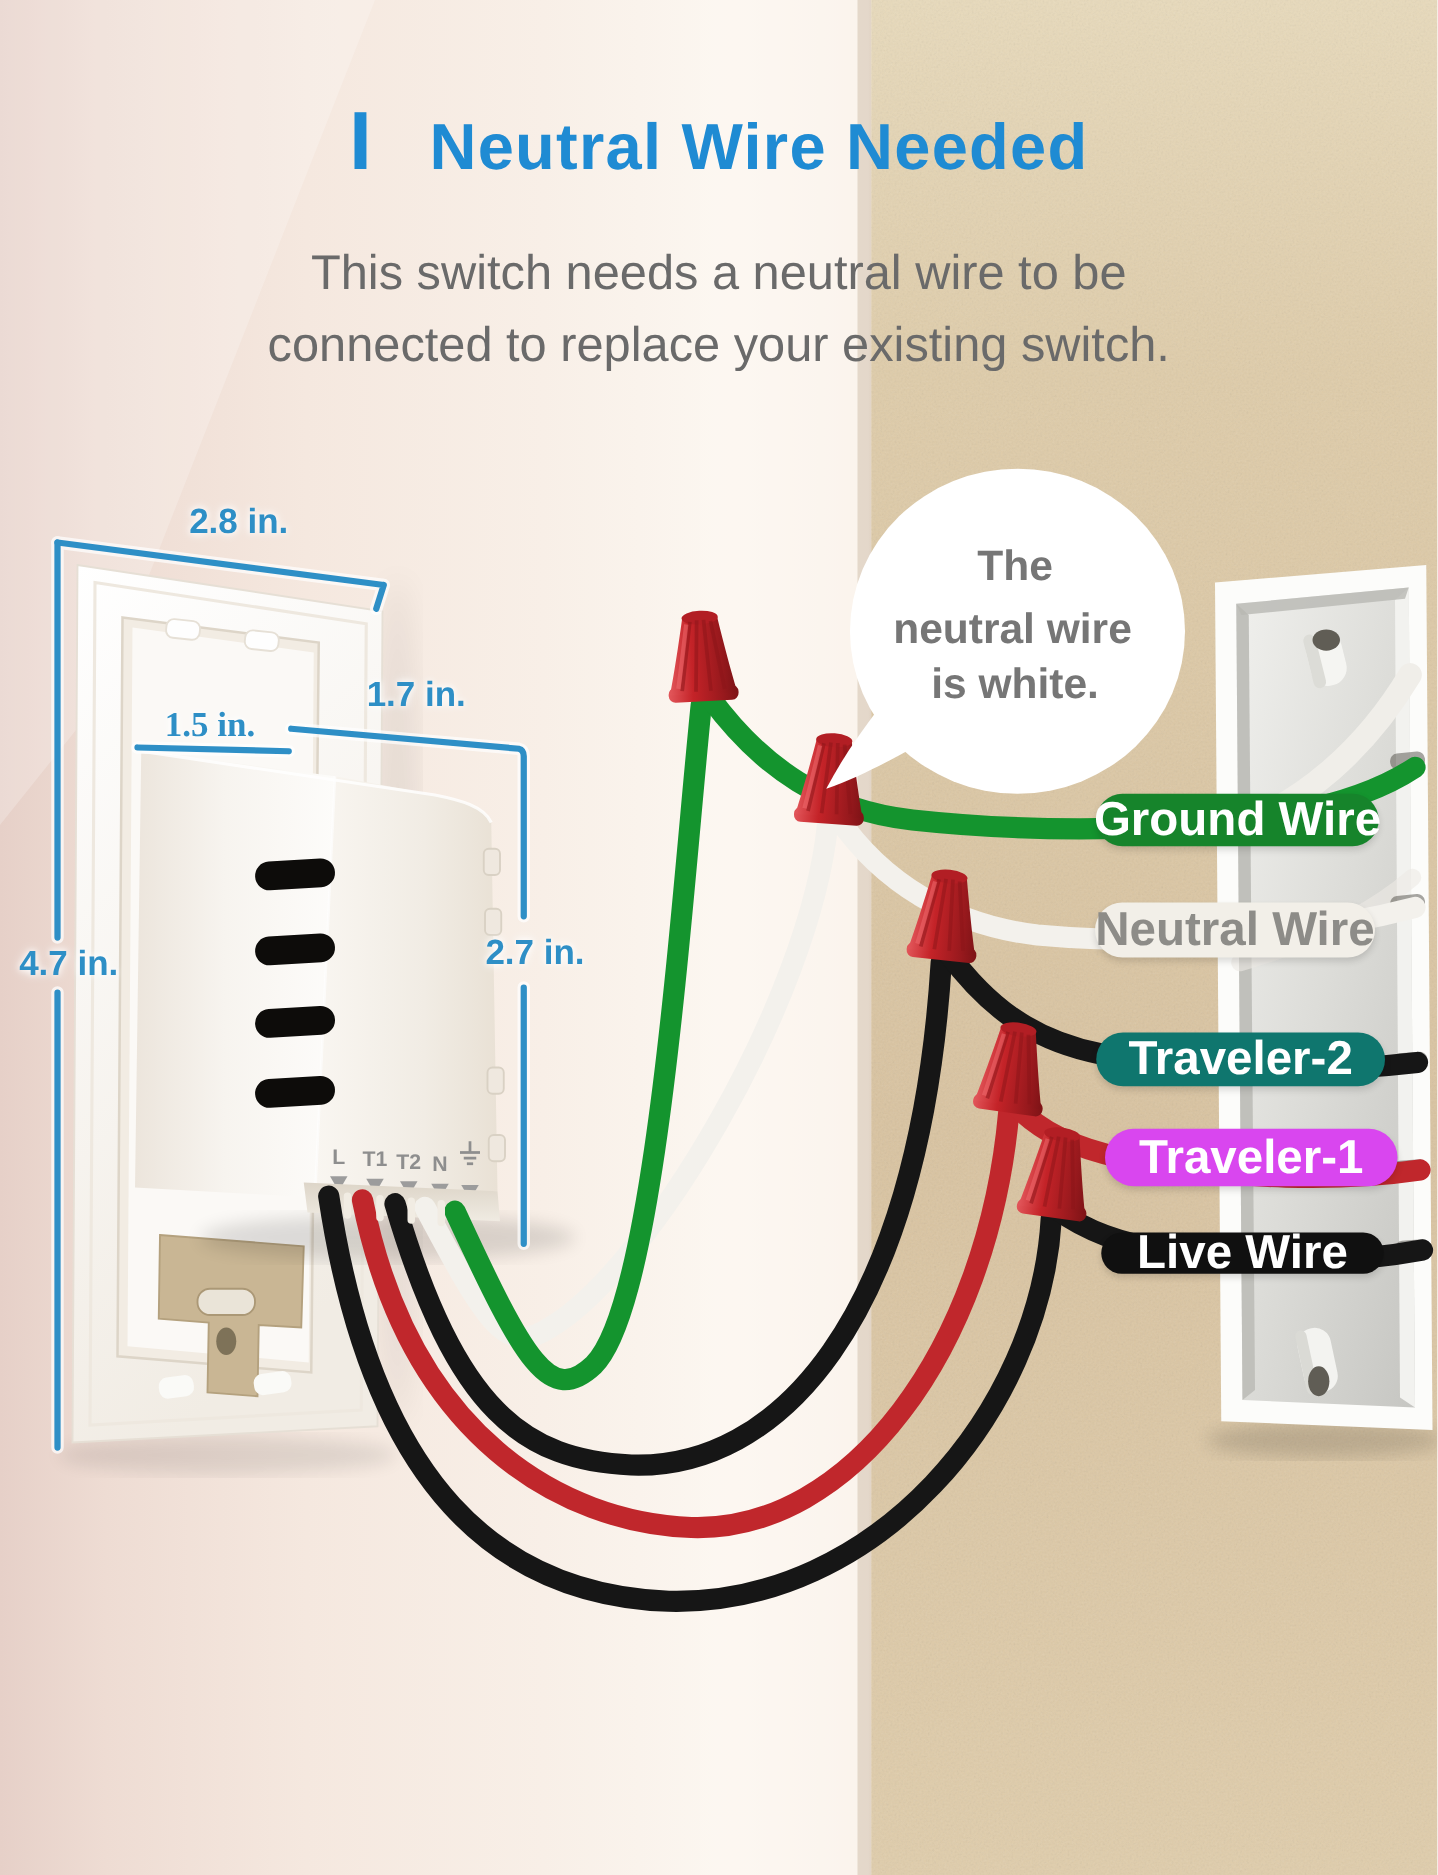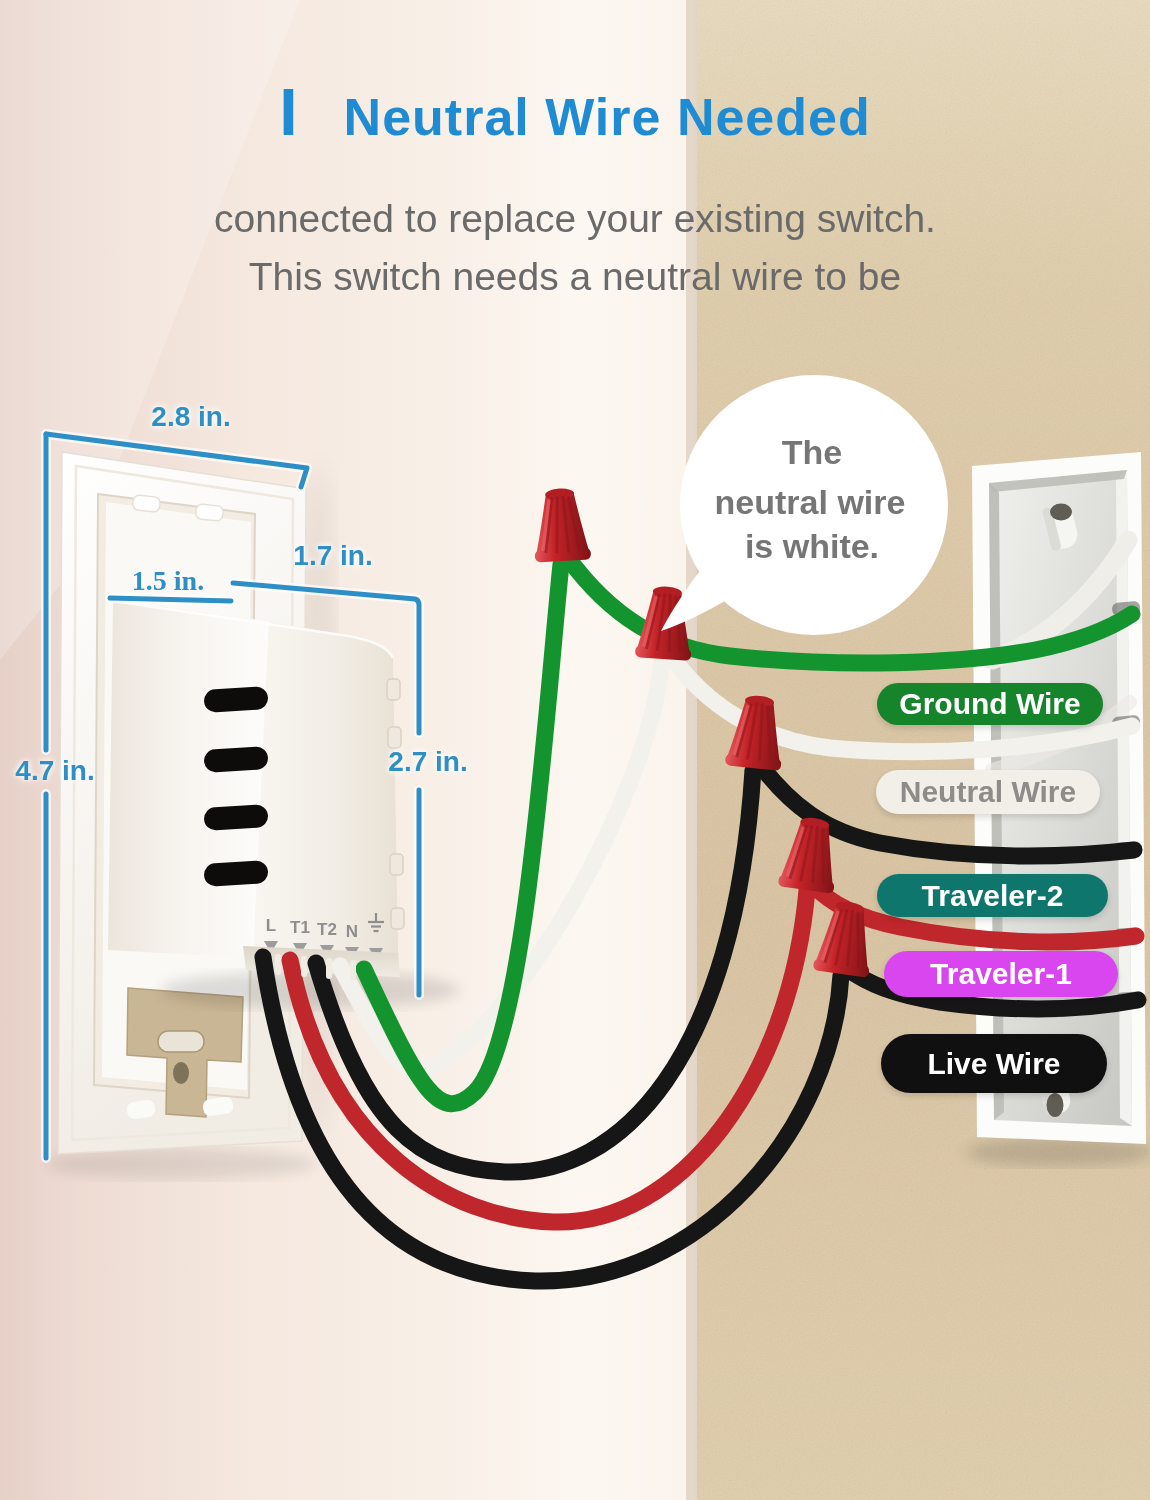--- a/index.html
+++ b/index.html
@@ -9,26 +9,26 @@
   svg text{font-family:"Liberation Sans", sans-serif;}
 
   .title-row{position:absolute;top:74px;left:0;right:0;display:flex;justify-content:center;align-items:baseline;gap:46px;color:#1f8bd3;}
   .title-prefix{font-size:66px;font-weight:bold;}
   .title-text{margin:0;font-size:52px;font-weight:bold;letter-spacing:1px;}
 
   .subtitle{position:absolute;top:190px;left:0;right:0;text-align:center;font-size:39px;line-height:58px;color:#6a6a6a;}
 
   .dim-label{position:absolute;transform:translate(-50%,-50%);font-size:28px;font-weight:bold;color:#2e8fc6;white-space:nowrap;text-shadow:0 0 5px #fff,0 0 9px #fff;}
 
-  .pill{position:absolute;border-radius:40px;display:flex;align-items:center;justify-content:center;font-weight:bold;font-size:30px;white-space:nowrap;box-shadow:0 3px 6px rgba(0,0,0,.14);margin-top:48px;}
+  .pill{position:absolute;border-radius:40px;display:flex;align-items:center;justify-content:center;font-weight:bold;font-size:38px;white-space:nowrap;box-shadow:0 3px 6px rgba(0,0,0,.14);}
   .pill-ground{left:877px;top:635px;width:226px;height:42px;background:#16842b;color:#ffffff;}
   .pill-neutral{left:876px;top:722px;width:224px;height:44px;background:#f2efe8;color:#8d8c88;}
   .pill-traveler2{left:877px;top:826px;width:231px;height:43px;background:#0f766e;color:#ffffff;}
   .pill-traveler1{left:884px;top:903px;width:234px;height:46px;background:#d946ef;color:#ffffff;}
-  .pill-live{left:881px;top:986px;width:226px;height:59px;background:#101010;color:#ffffff;}
+  .pill-live{left:881px;top:986px;width:226px;height:33px;background:#101010;color:#ffffff;}
 </style>
 </head>
 <body>
 
 <div class="canvas">
 
 <svg width="1150" height="1500" viewBox="0 0 1150 1500">
   <defs>
     <linearGradient id="lgWallL" x1="0" y1="0" x2="1" y2="0">
       <stop offset="0" stop-color="#e6d0c8"></stop>
@@ -255,22 +255,22 @@
     </g>
   </g>
 </svg>
 
 <div class="title-row">
   <span class="title-prefix">I</span>
   <h1 class="title-text">Neutral Wire Needed</h1>
 </div>
 
 <div class="subtitle">
+  <div>This switch needs a neutral wire to be</div>
   <div>connected to replace your existing switch.</div>
-  <div>This switch needs a neutral wire to be</div>
 </div>
 
 <div class="dim-label" style="left:191px;top:417px;">2.8 in.</div>
 <div class="dim-label" style="left:168px;top:581px;font-family:Liberation Serif, serif;">1.5 in.</div>
 <div class="dim-label" style="left:333px;top:556px;">1.7 in.</div>
 <div class="dim-label" style="left:55px;top:771px;">4.7 in.</div>
 <div class="dim-label" style="left:428px;top:762px;">2.7 in.</div>
 
 <div class="pill pill-ground">Ground Wire</div>
 <div class="pill pill-neutral">Neutral Wire</div>

